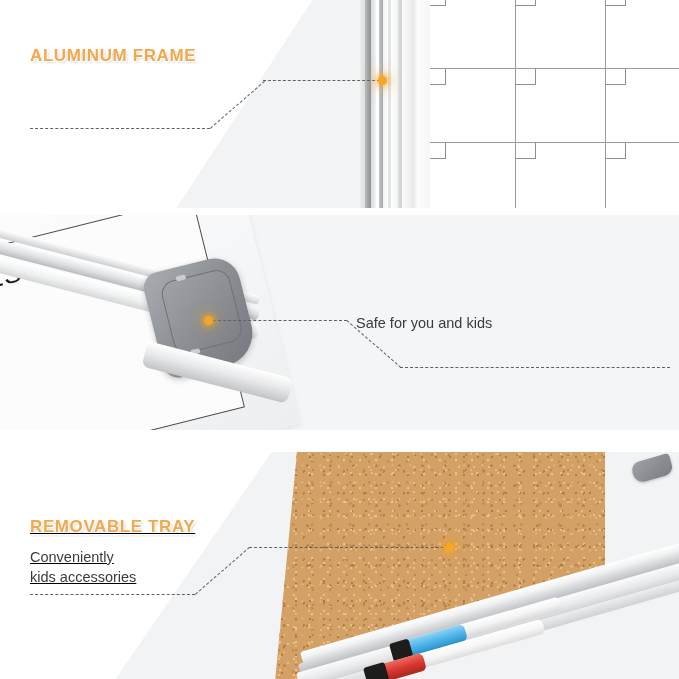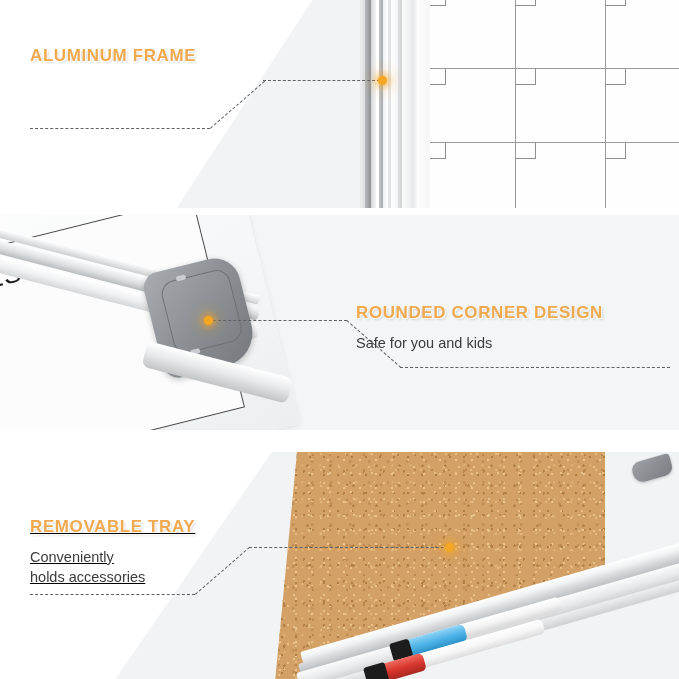--- a/index.html
+++ b/index.html
@@ -180,21 +180,20 @@
     <div class="tube2" style="left:148px;top:126px;width:150px;height:26px;
          background:linear-gradient(180deg,#ffffff,#e9eaec 45%,#c2c4c6);
          transform:rotate(14.5deg);"></div>
 
     <div class="hotspot" style="left:204px;top:101px;"></div>
     <div class="dash-h" style="left:213px;top:105px;width:134px;"></div>
     <div class="dash-d" style="left:347px;top:105px;width:72px;transform:rotate(41deg);"></div>
     <div class="dash-h" style="left:400px;top:152px;width:270px;"></div>
 
     <div class="txtblock" style="left:356px;top:88px;">
-      <div class="headline">ROUNDED CORNER DESIGN</div>
       <div class="subline">Safe for you and kids</div>
     </div>
   </section>
 
   <section class="panel" id="panel-tray">
     <div class="wedge wedge-c"></div>
 
     <div class="cork" style="left:175px;top:0px;width:430px;height:230px;
          clip-path:polygon(122px 0, 430px 0, 430px 118px, 196px 230px, 100px 230px);">
       <div class="cork-tex"></div>
@@ -234,17 +233,17 @@
     <div class="endcap" style="left:630px;top:12px;transform:rotate(-16deg);"></div>
 
     <div class="dash-h" style="left:30px;top:142px;width:165px;"></div>
     <div class="dash-d" style="left:195px;top:142px;width:72px;transform:rotate(-41deg);"></div>
     <div class="dash-h" style="left:249px;top:95px;width:200px;"></div>
     <div class="hotspot" style="left:445px;top:91px;"></div>
 
     <div class="txtblock" style="left:30px;top:65px;text-decoration:underline;">
       <div class="headline">REMOVABLE TRAY</div>
       <div class="subline">Conveniently
-holds accessories</div>
+kids accessories</div>
     </div>
   </section>
 
 </div>
 
 </body></html>

